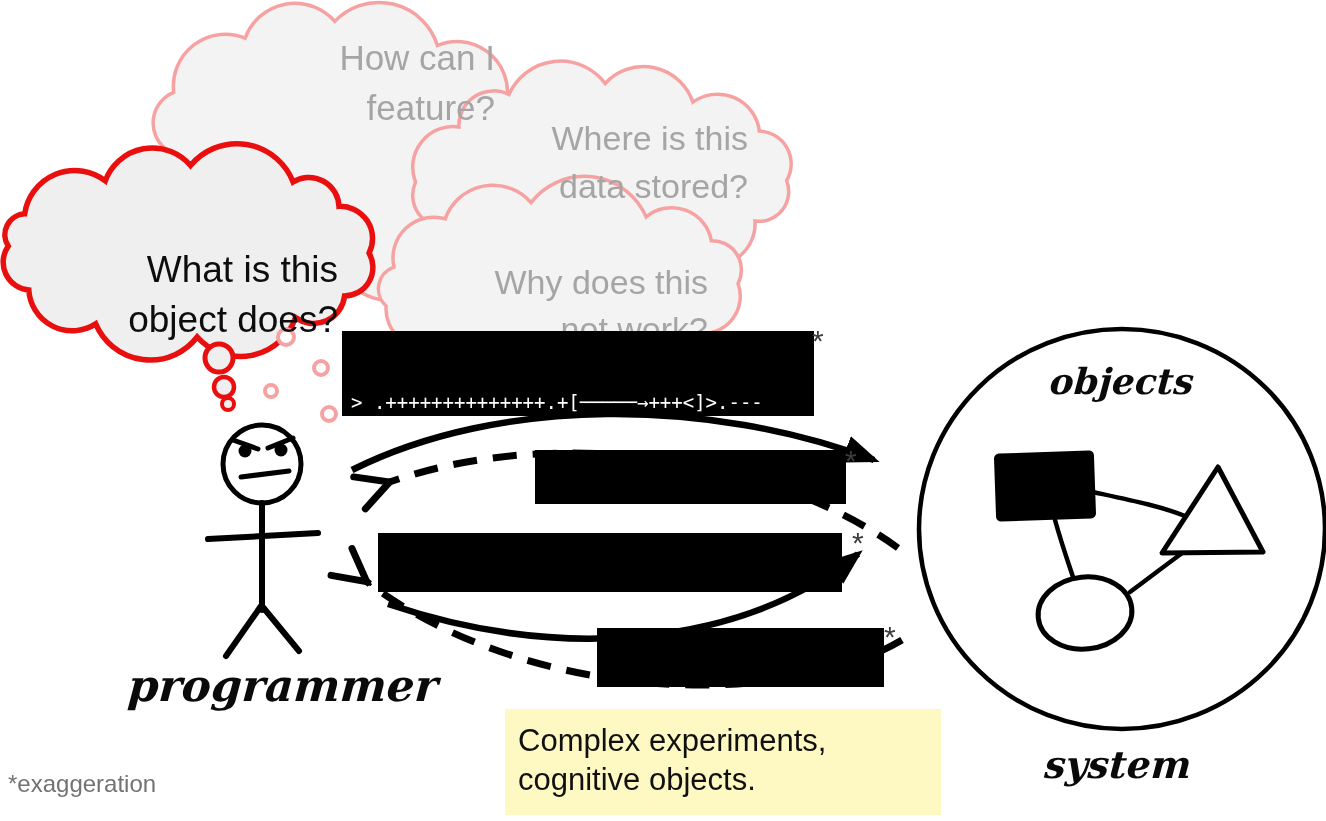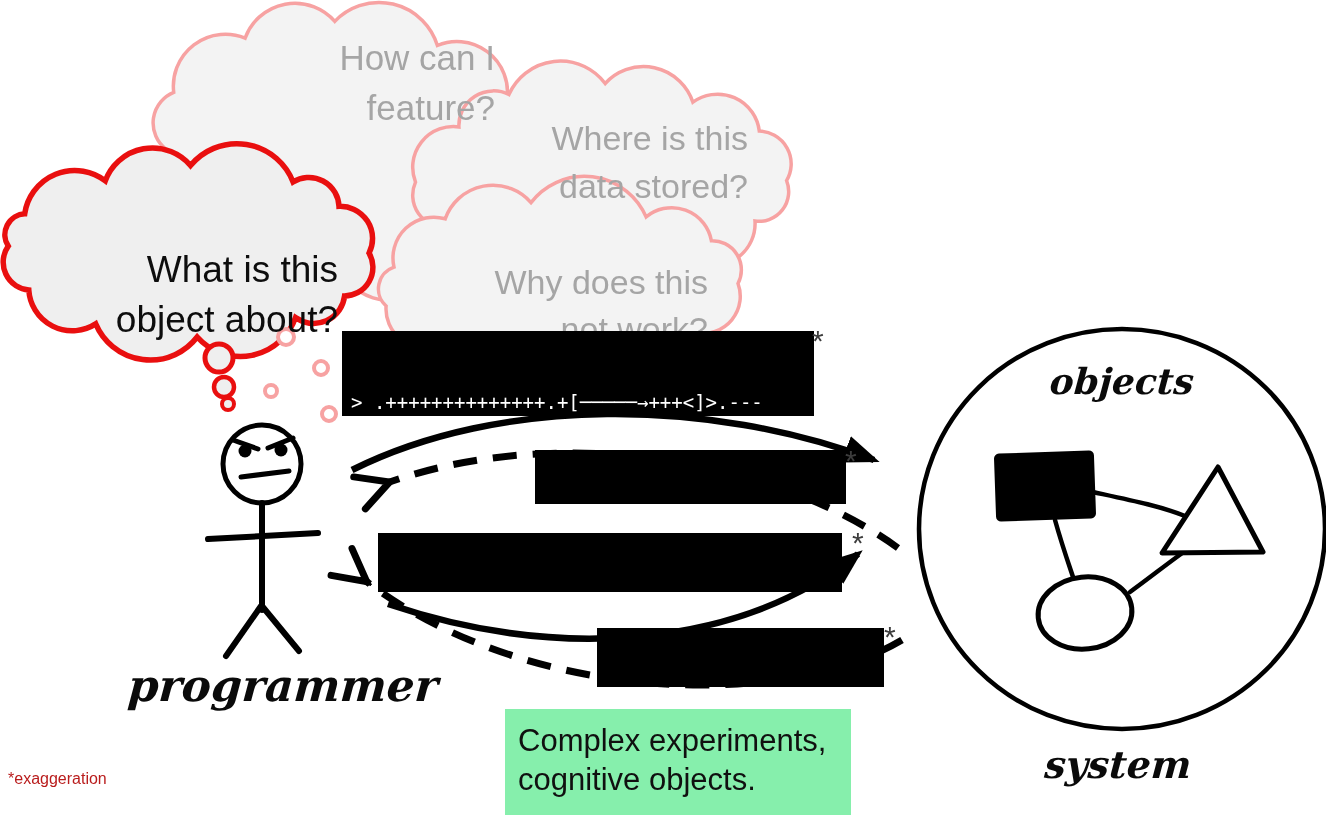--- a/index.html
+++ b/index.html
@@ -29,24 +29,24 @@
   .a3{left:852px;top:528px;} .a4{left:884px;top:622px;}
 
   
   .handwriting{position:absolute;font-family:"DejaVu Serif",serif;font-style:italic;font-weight:bold;
                color:#0a0a0a;text-align:center;transform:skewX(-4deg);}
   .lbl-programmer{left:128px;top:660px;width:284px;font-size:44px;}
   .lbl-objects{left:1020px;top:360px;width:204px;font-size:36px;}
   .lbl-system{left:1016px;top:742px;width:204px;font-size:38px;}
 
   
-  .callout{position:absolute;left:505px;top:709px;width:346px;height:106px;background:#86efac;}
+  .callout{position:absolute;left:505px;top:709px;width:436px;height:106px;background:#fef9c3;}
   .callout .inner{padding:12px 0 0 13px;font-size:31px;line-height:39px;color:#101010;}
 
-  .footnote{position:absolute;left:8px;top:770px;font-size:16px;color:#b91c1c;}
+  .footnote{position:absolute;left:8px;top:770px;font-size:24px;color:#737373;}
 </style>
 </head>
 <body>
 
 <div class="stage">
 
   <svg width="1326" height="821" viewBox="0 0 1326 821">
     <defs>
       <marker id="mTri" markerUnits="userSpaceOnUse" markerWidth="38" markerHeight="32" refX="30" refY="16" orient="auto">
         <path d="M0,2 L36,16 L0,30 Z" fill="#000"></path>
@@ -119,21 +119,21 @@
   <div class="bubble-text bt-where">
     <div>Where is this</div>
     <div>data stored?</div>
   </div>
   <div class="bubble-text bt-why">
     <div>Why does this</div>
     <div>not work?</div>
   </div>
   <div class="bubble-text bt-what">
     <div>What is this</div>
-    <div>object about?</div>
+    <div>object does?</div>
   </div>
 
   <div class="term t1">
     <div>&gt; .++++++++++++++.+[─────→+++&lt;]&gt;.---</div>
     
     
   </div>
   <div class="term t2">
     <div>&lt; V3RY_T3CHN!C4L_0U7P</div>
     

